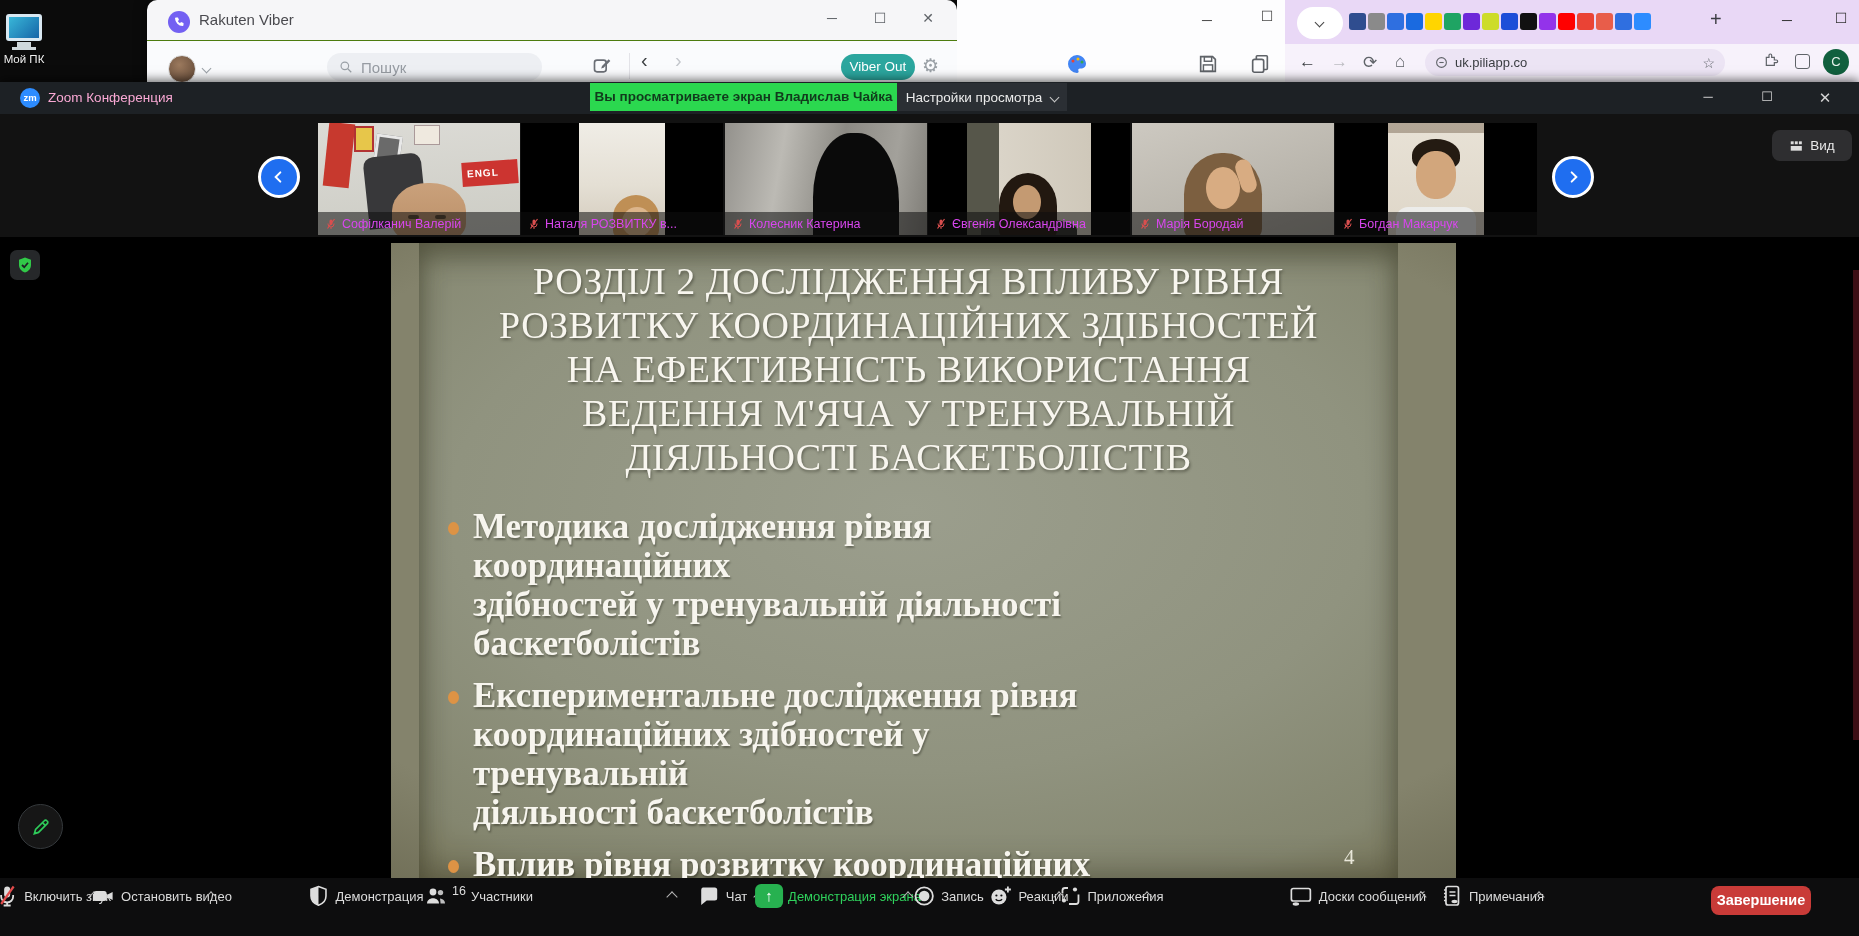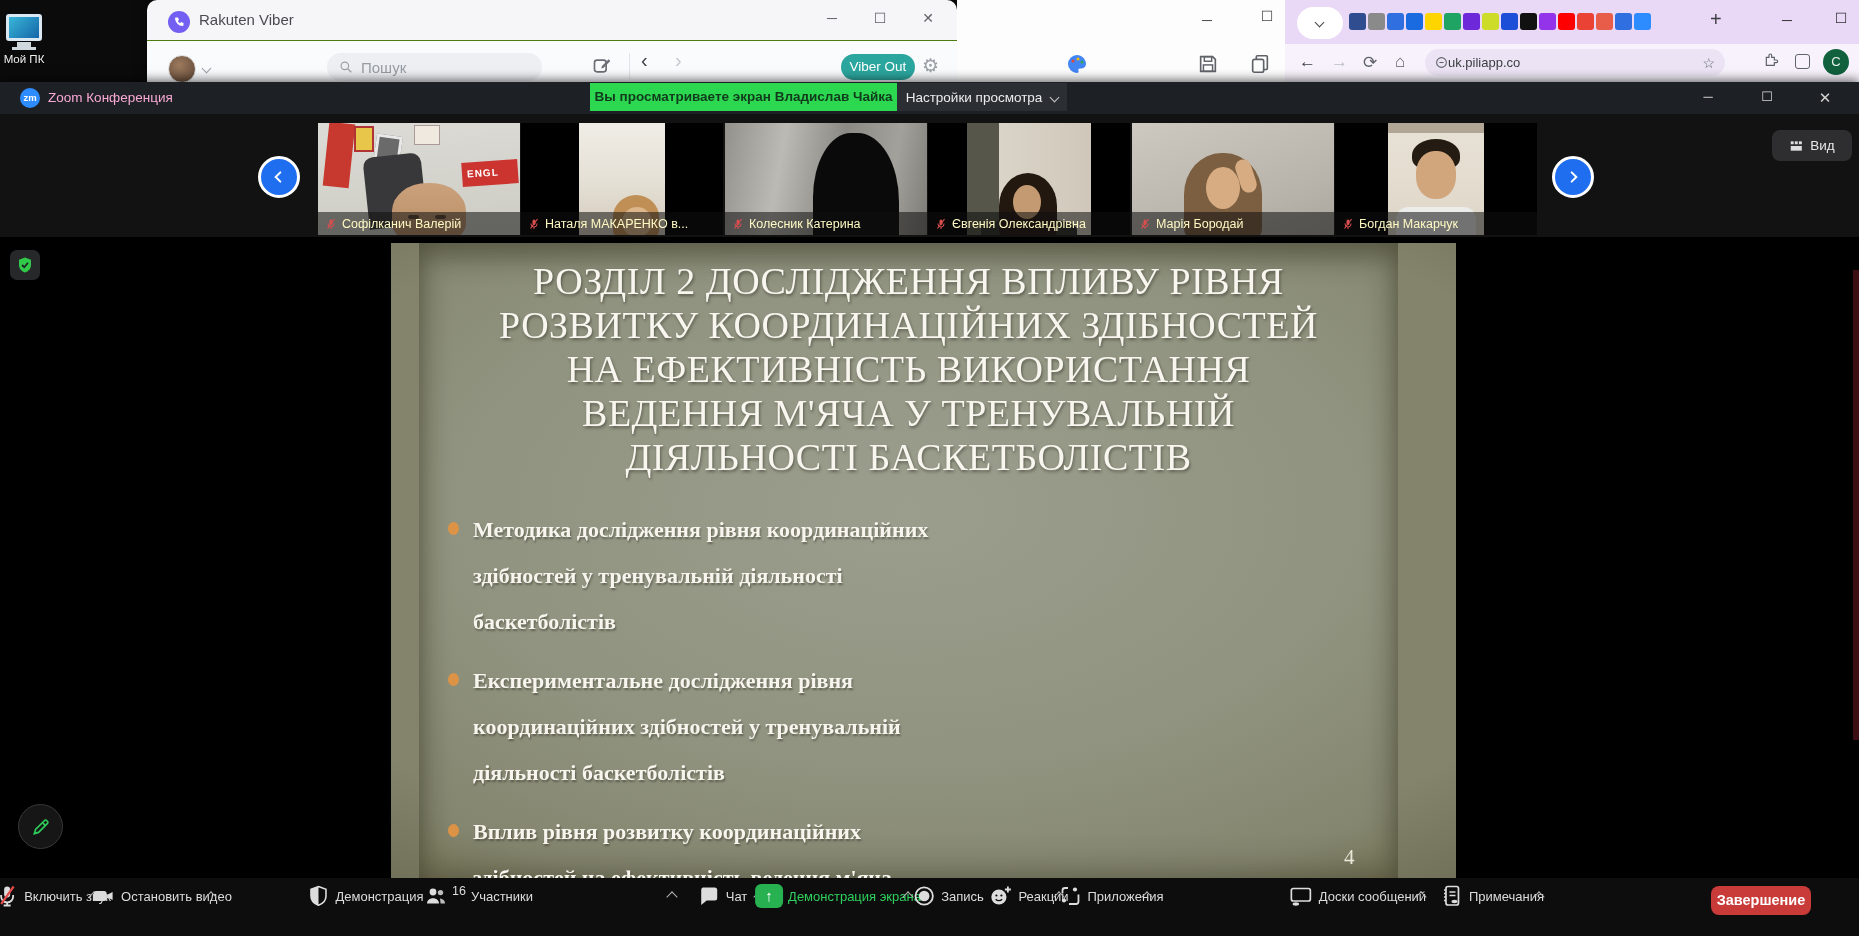--- a/index.html
+++ b/index.html
@@ -44,21 +44,21 @@
   .browser { left:1285px; top:0; width:574px; height:82px; background:#f7f2fb; }
   .tabstrip { position:absolute; left:0; top:0; right:0; height:44px; background:#e9d8f6; }
   .tab-search { position:absolute; left:12px; top:7px; width:46px; height:32px; background:#fff; border-radius:16px; }
   .tab-search .chev-dn { position:absolute; left:19px; top:12px; }
   .fav-row { position:absolute; left:64px; top:13px; display:flex; gap:2px; }
   .fav { width:17px; height:17px; border-radius:3px; display:inline-block; }
   .newtab { position:absolute; left:425px; top:8px; font-size:20px; color:#3c3c43; }
   .brow-toolbar { position:absolute; left:0; top:44px; right:0; height:38px; background:#f7f2fb; }
   .bt-ic { position:absolute; top:8px; font-size:17px; color:#5f6368; }
   .omnibox { position:absolute; left:140px; top:5px; width:300px; height:27px; border-radius:14px; background:#ece4f4;
-    display:flex; align-items:center; padding:0 10px; font-size:13px; color:#3a3d41; }
+    display:flex; align-items:center; padding:0 10px; gap:7px; font-size:13px; color:#3a3d41; }
   .omnibox .star { margin-left:auto; font-size:14px; color:#5f6368; }
   .brow-avatar { position:absolute; left:538px; top:5px; width:26px; height:26px; border-radius:50%; background:#11603e;
     color:#e8f2ec; font-size:13px; text-align:center; line-height:26px; }
   .sq-ic { position:absolute; top:10px; width:15px; height:15px; border:1.6px solid #5f6368; border-radius:3px; }
 
   
   .zoomwin { left:0; top:82px; width:1859px; height:854px; background:#000; box-shadow:0 -2px 10px rgba(0,0,0,.6);padding-left:40px; }
   .z-titlebar { position:absolute; left:0; top:0; right:0; height:32px; background:#1d2125; }
   .z-logo { position:absolute; left:20px; top:6px; width:20px; height:20px; border-radius:50%; background:#2D8CFF;
     color:#fff; font-weight:bold; font-size:9.5px; text-align:center; line-height:20px; }
@@ -74,21 +74,21 @@
   .nav-circle { position:absolute; top:42px; width:42px; height:42px; border-radius:50%; background:#1f6ef0; border:3px solid #fff;
     display:flex; align-items:center; justify-content:center; }
   .view-btn { position:absolute; left:1772px; top:16px; width:80px; height:31px; background:#2e2e30; border-radius:8px;
     display:flex; align-items:center; justify-content:center; gap:7px; color:#e8e8e8; font-size:13.5px; }
 
   .tile { position:absolute; top:9px; width:202px; height:112px; background:#000; overflow:hidden; }
   .vid { position:absolute; top:0; bottom:0; left:0; right:0; }
   .vid > div { position:absolute; }
   .name-bar { position:absolute; left:0; right:0; bottom:0; height:23px; background:rgba(14,14,14,.55); z-index:5;
     display:flex; align-items:center; gap:5px; padding:0 7px; }
-  .name-bar span { font-size:12.5px; color:#fef9c3; white-space:nowrap; overflow:hidden; }
+  .name-bar span { font-size:12.5px; color:#d946ef; white-space:nowrap; overflow:hidden; }
 
   .t1 { background:linear-gradient(175deg,#dcdbd6,#ccccc4); }
   .t1-stripe { left:8px; top:0; width:26px; height:64px; background:#c7392e; transform:rotate(6deg); }
   .t1-poster-a { left:36px; top:3px; width:20px; height:26px; background:#e7c64a; border:2px solid #b23333; }
   .t1-poster-b { left:96px; top:2px; width:26px; height:20px; background:#efe9df; border:1px solid #a99; }
   .t1-case { left:56px; top:12px; width:26px; height:44px; background:#6a6a6a; border:3px solid #e8e8e8; transform:rotate(8deg); }
   .t1-band { right:2px; top:38px; width:56px; height:24px; background:#cc3430; color:#fff; font:bold 10px/24px "Liberation Sans",sans-serif;
     padding-left:5px; letter-spacing:1px; transform:rotate(-4deg); }
   .t1-chair { left:48px; top:32px; width:58px; height:72px; background:#38383a; border-radius:10px 10px 0 0; transform:rotate(-6deg); }
   .t1-head { left:74px; bottom:-6px; width:74px; height:58px; background:linear-gradient(#caa17b,#b98e67); border-radius:48% 48% 30% 30%; }
@@ -123,21 +123,21 @@
   .slide { left:391px; top:161px; width:1065px; height:635px;
     background:radial-gradient(ellipse 120% 100% at 50% 45%, #84836c 55%, #5d5b43 85%, #403e2c 100%); }
   .slide-inner { position:absolute; left:28px; right:58px; top:0; bottom:0;
     background:radial-gradient(ellipse 85% 75% at 50% 42%, #9b9e8d 0%, #90937f 55%, #84866f 85%, #767457 100%);
     box-shadow:inset 0 16px 24px rgba(52,50,32,.45), inset 0 -10px 30px rgba(52,50,32,.35); }
   .slide-title { position:absolute; left:0; right:0; top:16px; text-align:center; white-space:pre-line;
     font-family:"Liberation Serif",serif; font-size:38px; line-height:44px; color:#f8f6ef; letter-spacing:.5px;
     text-shadow:1px 2px 3px rgba(25,25,15,.45); }
   .bullets { position:absolute; left:26px; top:264px; width:700px; list-style:none; }
   .bullets li { position:relative; padding-left:28px; margin-bottom:13px; white-space:pre-line;
-    font-family:"Liberation Serif",serif; font-weight:bold; font-size:22px; line-height:46px; color:#f7f5ee;
+    font-family:"Liberation Serif",serif; font-weight:bold; font-size:35px; line-height:39px; color:#f7f5ee;
     text-shadow:1px 2px 2px rgba(25,25,15,.4); }
   .bullets li::before { content:""; position:absolute; left:3px; top:15px; width:11px; height:13px; border-radius:50%; background:#dd9345; }
   .page-num { position:absolute; left:925px; top:602px; font-family:"Liberation Serif",serif; font-size:21px; color:#e9e7da; }
 
   
   .z-toolbar { position:absolute; left:0; top:796px; right:0; height:58px; background:#0d0d0e; }
   .tb-item { position:absolute; top:5px; transform:translateX(-50%); display:flex; flex-direction:row; align-items:center; gap:5px; }
   .tb-ico { height:26px; display:flex; align-items:center; justify-content:center; gap:3px; }
   .tb-label { font-size:13px; color:#dcdcdc; white-space:nowrap; }
   .tb-label.green { color:#2fd15c; }
@@ -333,21 +333,21 @@
           <div class="t2-head"></div>
           <div class="t2-face"></div>
         </div>
       <div class="name-bar">
         <svg width="12" height="12" viewBox="0 0 24 24">
             <rect x="9" y="3" width="6" height="11" rx="3" fill="#d94f4f"></rect>
             <path d="M6 11v1a6 6 0 0 0 12 0v-1" stroke="#d94f4f" stroke-width="2" fill="none"></path>
             <line x1="12" y1="18" x2="12" y2="22" stroke="#d94f4f" stroke-width="2"></line>
             <line x1="5" y1="21" x2="19" y2="2" stroke="#d94f4f" stroke-width="2.4"></line>
           </svg>
-        <span>Наталя МАКАРЕНКО в...</span>
+        <span>Наталя РОЗВИТКУ в...</span>
       </div>
     </div>
     <div class="tile" style="left:725px">
       <div class="vid t3">
           <div class="t3-sil"></div>
         </div>
       <div class="name-bar">
         <svg width="12" height="12" viewBox="0 0 24 24">
             <rect x="9" y="3" width="6" height="11" rx="3" fill="#d94f4f"></rect>
             <path d="M6 11v1a6 6 0 0 0 12 0v-1" stroke="#d94f4f" stroke-width="2" fill="none"></path>

